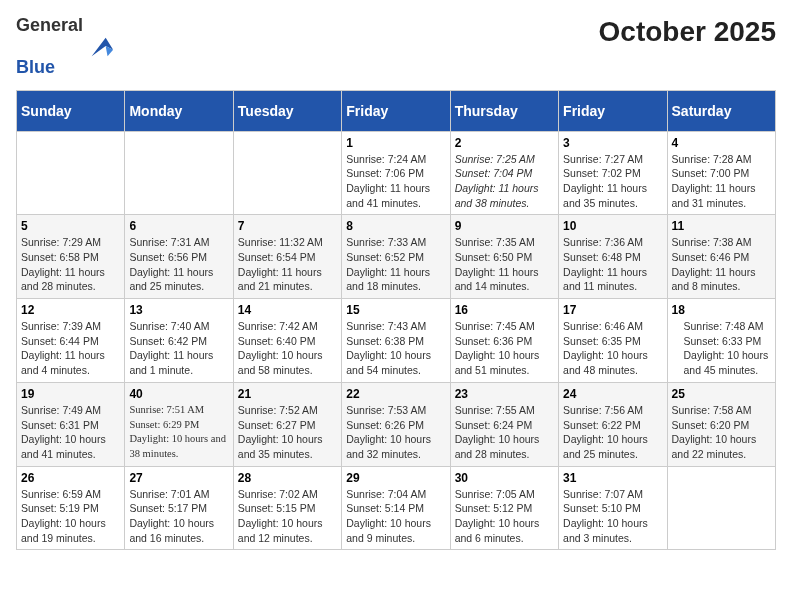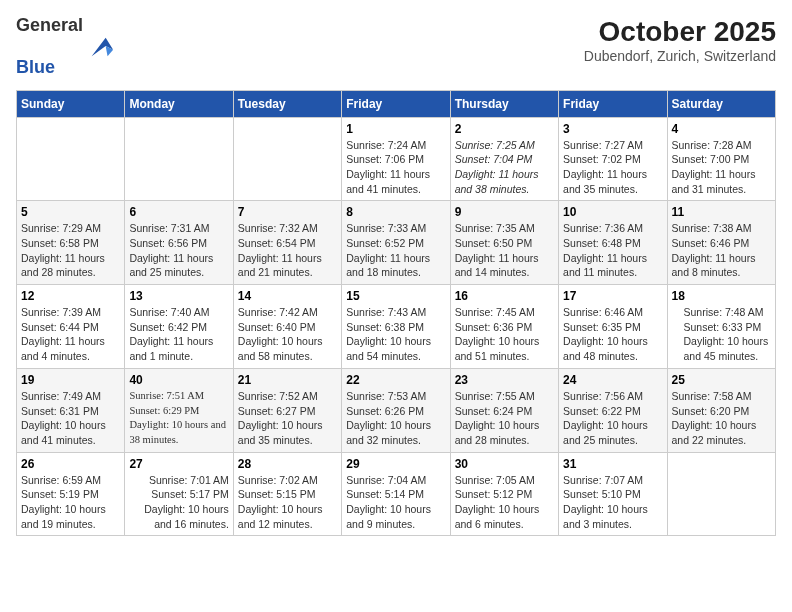--- a/index.html
+++ b/index.html
@@ -55,23 +55,23 @@
       color: #555;
     }
     .calendar {
       width: 100%;
       border-collapse: collapse;
       font-size: 11px;
     }
     .calendar thead th {
       background-color: #2255aa;
       color: white;
-      padding: 6px 4px;
+      padding: 12px 4px;
       text-align: left;
-      font-size: 12px;
+      font-size: 14px;
       border: 1px solid #ccc;
     }
     .calendar tbody td {
       vertical-align: top;
       border: 1px solid #ccc;
       padding: 4px;
       width: 108px;
       min-height: 80px;
       background: #fff;
     }
@@ -101,21 +101,20 @@
       <span class="logo-general">General</span>
       <span class="logo-blue">Blue</span>
     </div>
     <svg class="logo-icon" viewBox="0 0 30 30" xmlns="http://www.w3.org/2000/svg">
       <polygon points="5,25 20,5 28,18 20,14" fill="#2255aa"></polygon>
       <polygon points="20,14 28,18 22,25" fill="#4488dd"></polygon>
     </svg>
   </div>
   <div class="title-area">
     <div class="month-title">October 2025</div>
-    <div class="location">Dubendorf, Zurich, Switzerland</div>
   </div>
 </div>
 
 <table class="calendar">
   <thead>
     <tr>
     <th>Sunday</th>
         <th>Monday</th>
         <th>Tuesday</th>
         <th>Friday</th>
@@ -162,21 +161,21 @@
 Daylight: 11 hours and 28 minutes.</div>
         </td>
         <td>
           <div class="day-number">6</div>
           <div class="day-info" style="white-space: pre-line;">Sunrise: 7:31 AM
 Sunset: 6:56 PM
 Daylight: 11 hours and 25 minutes.</div>
         </td>
         <td>
           <div class="day-number">7</div>
-          <div class="day-info" style="white-space: pre-line;">Sunrise: 7:32 AM
+          <div class="day-info" style="white-space: pre-line;">Sunrise: 11:32 AM
 Sunset: 6:54 PM
 Daylight: 11 hours and 21 minutes.</div>
         </td>
         <td>
           <div class="day-number">8</div>
           <div class="day-info" style="white-space: pre-line;">Sunrise: 7:33 AM
 Sunset: 6:52 PM
 Daylight: 11 hours and 18 minutes.</div>
         </td>
         <td>
@@ -288,21 +287,21 @@
       </tr>
       <tr>
         <td>
           <div class="day-number">26</div>
           <div class="day-info" style="white-space: pre-line;">Sunrise: 6:59 AM
 Sunset: 5:19 PM
 Daylight: 10 hours and 19 minutes.</div>
         </td>
         <td>
           <div class="day-number">27</div>
-          <div class="day-info" style="white-space: pre-line; text-align: right;">Sunrise: 7:01 AM
+          <div class="day-info" style="white-space: pre-line;">Sunrise: 7:01 AM
 Sunset: 5:17 PM
 Daylight: 10 hours and 16 minutes.</div>
         </td>
         <td>
           <div class="day-number">28</div>
           <div class="day-info" style="white-space: pre-line;">Sunrise: 7:02 AM
 Sunset: 5:15 PM
 Daylight: 10 hours and 12 minutes.</div>
         </td>
         <td>

